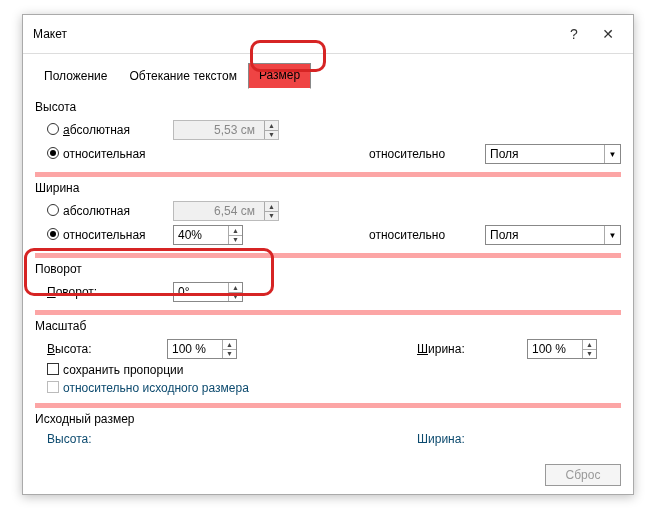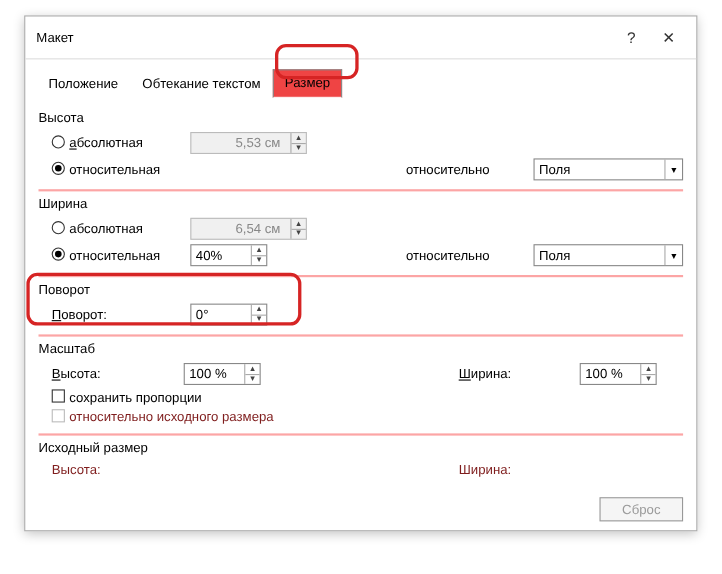--- a/index.html
+++ b/index.html
@@ -59,21 +59,21 @@
     position: absolute;
     left: 10px; right: 10px; bottom: 0;
     border-bottom: 1px solid #888;
     z-index: -1;
   }
   .body {
     padding: 8px 12px 2px 12px;
   }
   .group-label {
     padding: 4px 0 4px 0;
-    border-top: 2px solid #fca5a5;
+    border-top: 5px solid #fca5a5;
     margin-top: 6px;
   }
   .group-label:first-child { border-top: none; margin-top: 0; }
   .row {
     display: flex;
     align-items: center;
     padding: 2px 0 2px 12px;
     gap: 6px;
   }
   .radio-wrap, .check-wrap {
@@ -87,21 +87,21 @@
   .radio.sel::after {
     content: ""; width: 6px; height: 6px; background: #000; border-radius: 50%;
   }
   .check {
     width: 12px; height: 12px; border: 1px solid #333;
     display: inline-block;
   }
   .check.disabled { border-color: #bbb; }
   .label-text { }
   .ul { text-decoration: underline; }
-  .label-disabled { color: #7f1d1d; }
+  .label-disabled { color: #0c4a6e; }
   .spinner {
     display: inline-flex;
     border: 1px solid #888;
     height: 20px;
     background: #fff;
   }
   .spinner.disabled { background: #f0f0f0; color: #888; border-color:#bbb;padding-left:36px; }
   .spinner input {
     border: none; outline: none;
     width: 54px;

